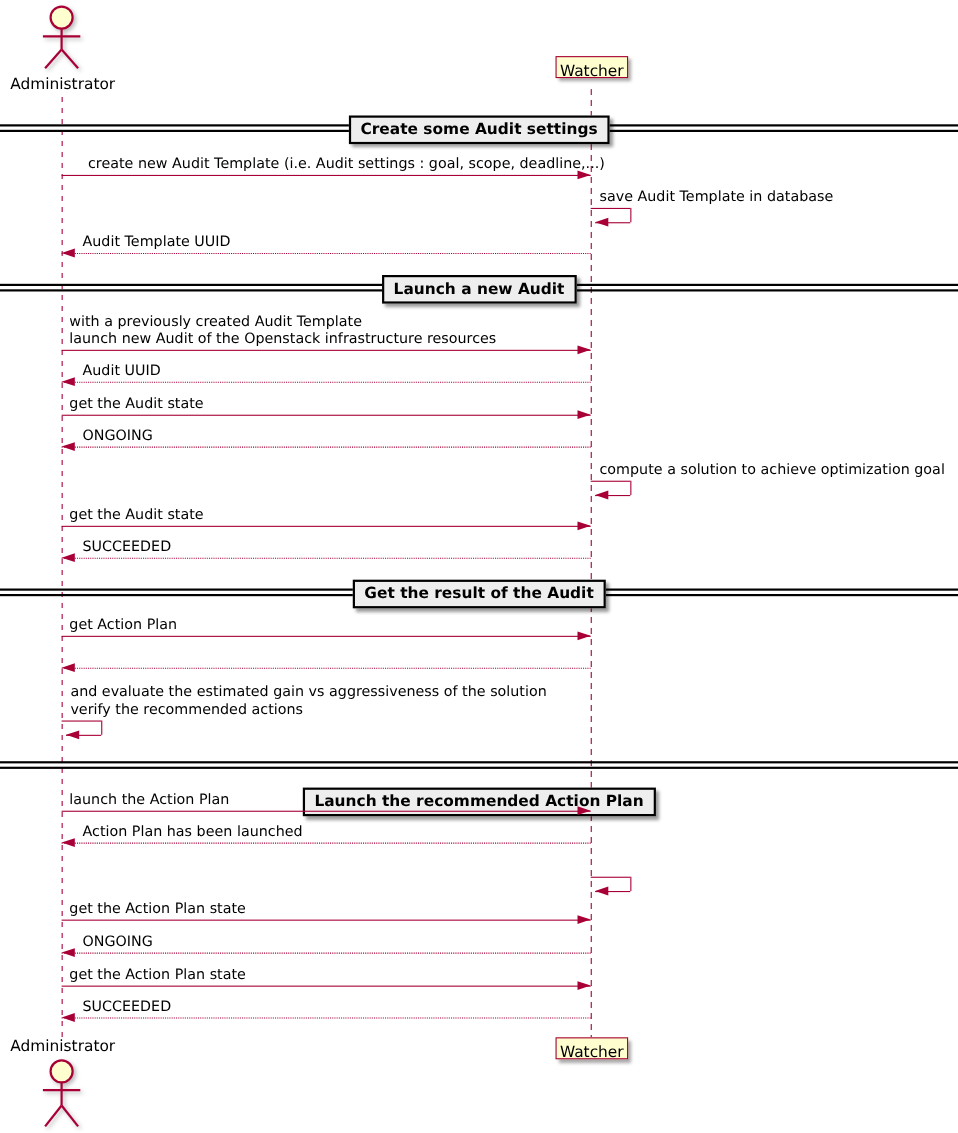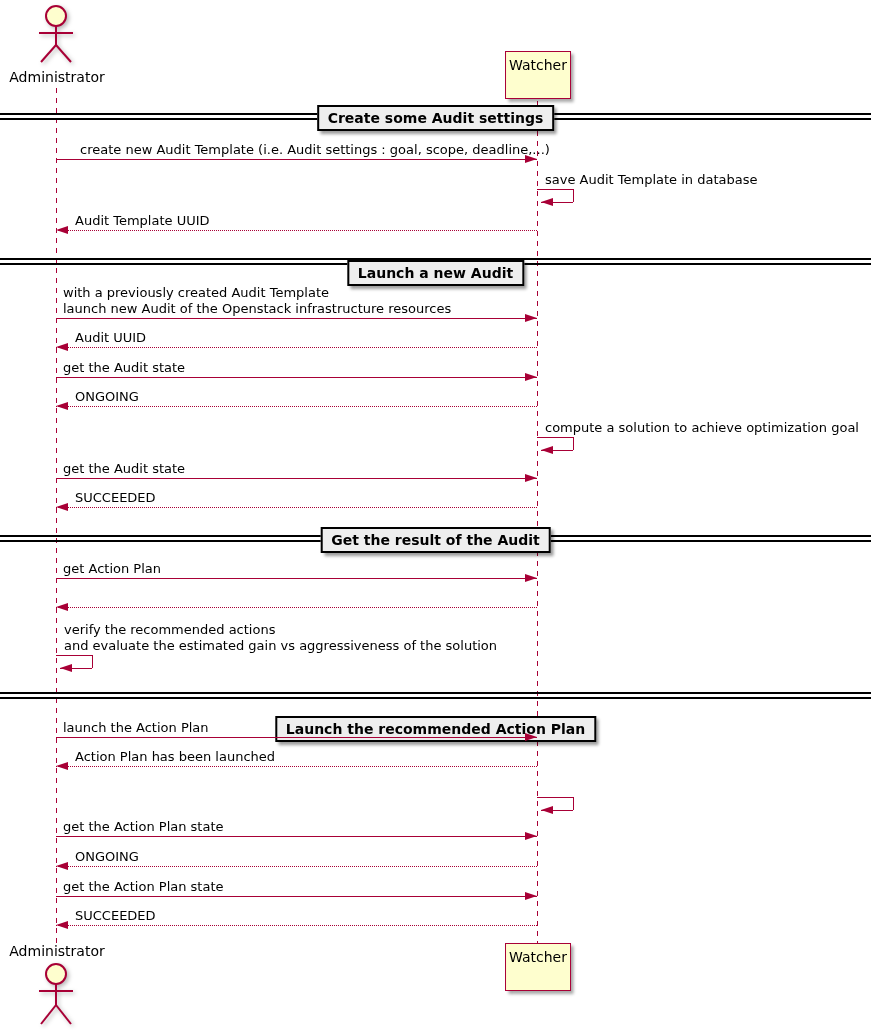--- a/index.html
+++ b/index.html
@@ -10,21 +10,21 @@
   *{box-sizing:border-box;}
   body{margin:0;background:#fff;font-family:"DejaVu Sans",sans-serif;}
   .stage{position:relative;width:871px;height:1030px;background:#ffffff;overflow:hidden;}
 
   .lifeline{position:absolute;width:1px;
     background:repeating-linear-gradient(to bottom,var(--crimson) 0 5px,transparent 5px 10px);}
 
   .actor{position:absolute;filter:drop-shadow(2.5px 2.5px 2px rgba(0,0,0,0.28));}
   .p-label{position:absolute;transform:translateX(-50%);font-size:14px;color:#000;white-space:nowrap;}
 
-  .pbox{position:absolute;transform:translateX(-50%);height:48px;line-height:26px;
+  .pbox{position:absolute;transform:translateX(-50%);height:20px;line-height:26px;
     padding:0 3px;background:var(--pale);border:1.5px solid var(--crimson);
     font-size:14px;color:#000;white-space:nowrap;
     box-shadow:3px 3px 3px rgba(0,0,0,0.35);}
 
   .divrule{position:absolute;left:0;width:871px;height:7px;
     border-top:2px solid #000;border-bottom:2px solid #000;}
   .divbox{position:absolute;left:50%;transform:translateX(-50%);
     background:var(--divfill);border:2px solid #000;padding:3px 9px;
     font-size:14px;font-weight:bold;color:#000;white-space:nowrap;
     box-shadow:3px 3px 3px rgba(0,0,0,0.4);}
@@ -85,21 +85,21 @@
     <div class="arr left" style="left: 541px; top: 198px;"></div>
     <div class="mlabel" style="left: 545px; top: 172px;">
       <div>save Audit Template in database</div>
     </div>
     <div class="mline dotted" style="left: 56px; top: 230px; width: 481px;"></div>
     <div class="arr left" style="left: 56px; top: 226px;"></div>
     <div class="mlabel" style="left: 75px; top: 213px;">
       <div>Audit Template UUID</div>
     </div>
     <div class="divrule" style="top: 258px;"></div>
-    <div class="divbox" style="top: 260px;">Launch a new Audit</div>
+    <div class="divbox" style="top: 250px;">Launch a new Audit</div>
     <div class="mline solid" style="left: 56px; top: 318px; width: 481px;"></div>
     <div class="arr right" style="left: 525px; top: 314px;"></div>
     <div class="mlabel" style="left: 63px; top: 285px;">
       <div>with a previously created Audit Template</div>
       <div>launch new Audit of the Openstack infrastructure resources</div>
     </div>
     <div class="mline dotted" style="left: 56px; top: 347px; width: 481px;"></div>
     <div class="arr left" style="left: 56px; top: 343px;"></div>
     <div class="mlabel" style="left: 75px; top: 330px;">
       <div>Audit UUID</div>
@@ -138,22 +138,22 @@
     <div class="mlabel" style="left: 63px; top: 561px;">
       <div>get Action Plan</div>
     </div>
     <div class="mline dotted" style="left: 56px; top: 607px; width: 481px;"></div>
     <div class="arr left" style="left: 56px; top: 603px;"></div>
     <div class="mline solid" style="left: 56px; top: 655px; width: 36px;"></div>
     <div class="vline" style="left: 92px; top: 655px; height: 13px;"></div>
     <div class="mline solid" style="left: 60px; top: 668px; width: 32px;"></div>
     <div class="arr left" style="left: 60px; top: 664px;"></div>
     <div class="mlabel" style="left: 64px; top: 622px;">
+      <div>and evaluate the estimated gain vs aggressiveness of the solution</div>
       <div>verify the recommended actions</div>
-      <div>and evaluate the estimated gain vs aggressiveness of the solution</div>
     </div>
     <div class="divrule" style="top: 692px;"></div>
     <div class="divbox" style="top: 716px;">Launch the recommended Action Plan</div>
     <div class="mline solid" style="left: 56px; top: 737px; width: 481px;"></div>
     <div class="arr right" style="left: 525px; top: 733px;"></div>
     <div class="mlabel" style="left: 63px; top: 720px;">
       <div>launch the Action Plan</div>
     </div>
     <div class="mline dotted" style="left: 56px; top: 766px; width: 481px;"></div>
     <div class="arr left" style="left: 56px; top: 762px;"></div>

